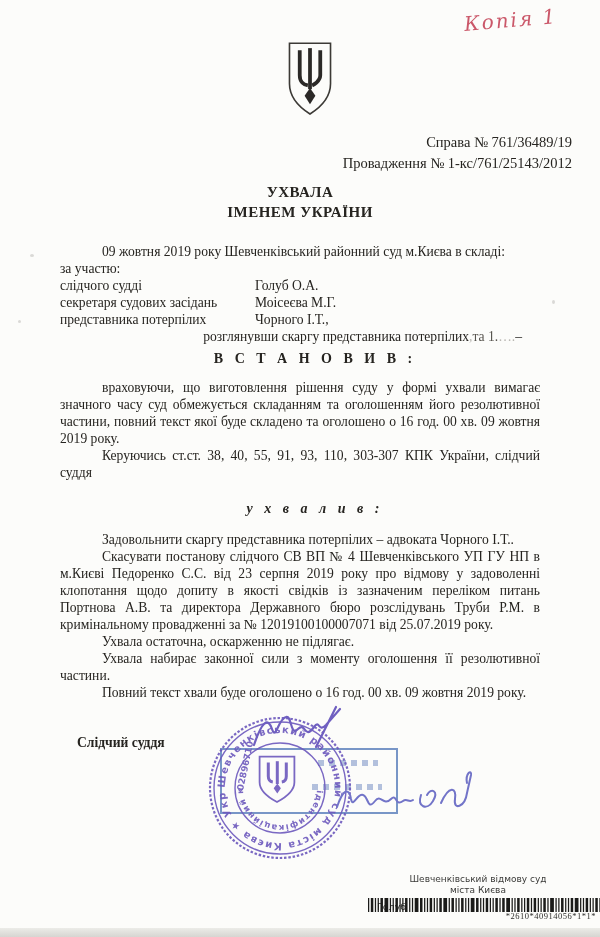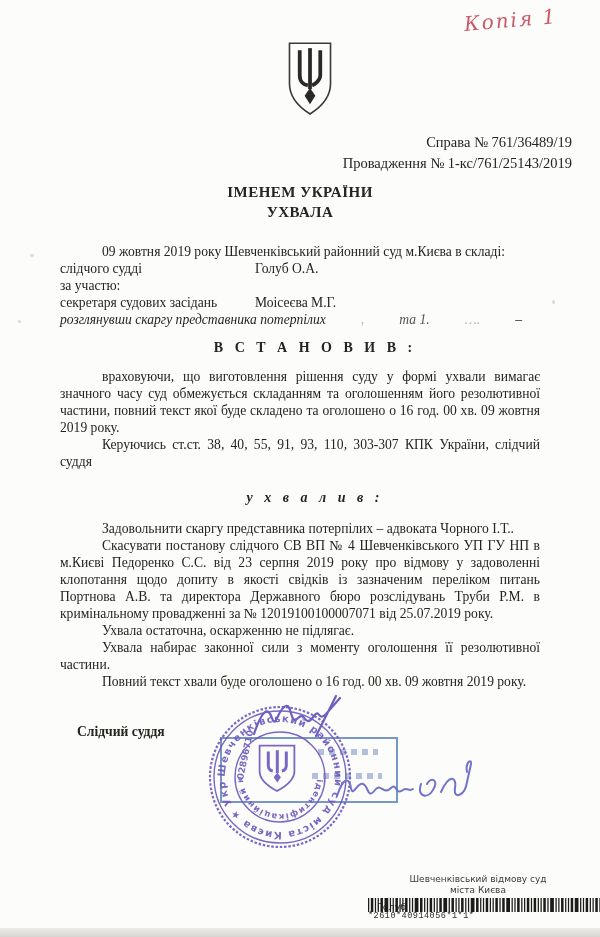--- a/index.html
+++ b/index.html
@@ -24,25 +24,25 @@
   
   .case-block{margin:12px 28px 0 0;text-align:right;font-size:14.5px;line-height:21px;}
   
   .title-block{margin-top:8px;text-align:center;font-weight:bold;font-size:15px;line-height:20px;letter-spacing:.5px;}
   
   .doc-text{margin:0 60px;font-size:13.6px;line-height:17px;text-align:justify;}
   .first{ text-indent:42px; }
   .intro-date{margin-top:21px;}
   .comp-row{display:flex;text-align:left;}
   .comp-role{width:195px;flex:0 0 195px;}
-  .appeal-line1{display:flex;justify-content:space-between;align-items:baseline;padding-right:18px;font-style:italic;}
+  .appeal-line1{display:flex;justify-content:flex-end;align-items:baseline;padding-right:18px;}
   .faint{color:#b9b7b2;}
   .semi{color:#57544e;}
   .heading-established{
-    margin:12px 60px 0;position:relative;left:15px;
+    margin:6px 60px 0;position:relative;left:15px;
     text-align:center;font-weight:bold;font-size:14px;letter-spacing:4px;
   }
   .heading-ruled{
     margin:20px 60px 0;position:relative;left:15px;
     text-align:center;font-weight:bold;font-style:italic;font-size:14px;letter-spacing:4px;
   }
   .para-established{margin-top:12px;}
   .ruled-p1{margin-top:14px;}
   
   .sig-area{position:relative;height:170px;margin-top:0;padding-left:32px;}
@@ -62,22 +62,22 @@
   .court-lines{
     position:absolute;left:388px;top:874px;width:180px;text-align:center;
     font-family:"DejaVu Sans", sans-serif;font-size:9px;line-height:11px;color:#3a3a38;
   }
   .barcode-prefix{
     position:absolute;left:336px;top:901px;
     font-family:"DejaVu Sans", sans-serif;font-size:9.5px;color:#2c2c2a;margin-left:41px;
   }
   .barcode-svg{position:absolute;left:368px;top:898px;}
   .barcode-label{
-    position:absolute;left:368px;top:911px;width:228px;text-align:left;
-    font-family:Liberation Mono, monospace;font-size:8.5px;color:#2c2c2a;letter-spacing:.5px;
+    position:absolute;left:368px;top:911px;width:228px;text-align:right;
+    font-family:Liberation Serif, serif;font-size:8.5px;color:#2c2c2a;letter-spacing:.5px;
   }
   .bottom-strip{
     position:absolute;left:0;bottom:0;width:600px;height:9px;
     background:linear-gradient(#ececE8,#d6d5d1);
   }
   .speck{position:absolute;background:#b9b8b4;border-radius:50%;opacity:.5;filter:blur(.5px);}
 </style>
 </head>
 <body>
 
@@ -90,42 +90,46 @@
     <g fill="none" stroke="#2b2927" stroke-width="7">
       <path d="M31,18 v46 c0,13 8,18 15,19"></path>
       <path d="M69,18 v46 c0,-0 0,13 -15,19"></path>
       <path d="M50,14 v76"></path>
     </g>
     <path d="M50,88 l-10,14 10,16 10,-16 z" fill="#2b2927"></path>
   </svg>
 
   <div class="case-block">
     <div>Справа № 761/36489/19</div>
-    <div>Провадження № 1-кс/761/25143/2019</div>
+    <div>Провадження № 1-кс/761/25143/2012</div>
   </div>
 
   <div class="title-block">
+    <div>УХВАЛА</div>
     <div>ІМЕНЕМ УКРАЇНИ</div>
-    <div>УХВАЛА</div>
   </div>
 
   <div class="doc-text intro-date first">09 жовтня 2019 року Шевченківський районний суд м.Києва  в складі:</div>
 
   <div class="doc-text">
+    <div class="comp-row">
+      <span class="comp-role">за участю:</span>
+      <span></span>
+    </div>
     <div class="comp-row">
       <span class="comp-role">слідчого судді</span>
       <span>Голуб О.А.</span>
     </div>
     <div class="comp-row">
-      <span class="comp-role">за участю:</span>
-      <span></span>
-    </div>
-    <div class="comp-row">
       <span class="comp-role">секретаря судових засідань</span>
       <span>Моісеєва М.Г.</span>
+    </div>
+    <div class="comp-row">
+      <span class="comp-role">представника потерпілих</span>
+      <span>Чорного І.Т.,</span>
     </div>
   </div>
 
   <div class="doc-text appeal-line1">
     <span>розглянувши скаргу представника потерпілих</span>
     <span class="faint">,</span>
     <span class="semi">та 1.</span>
     <span class="faint">….</span>
     <span>–</span>
   </div>

